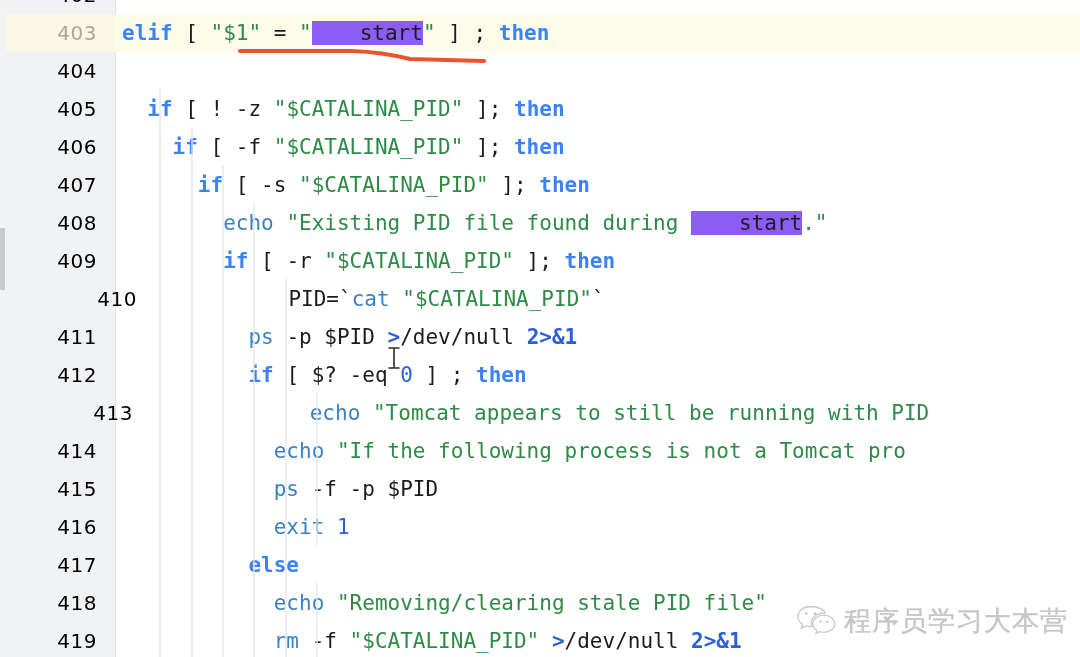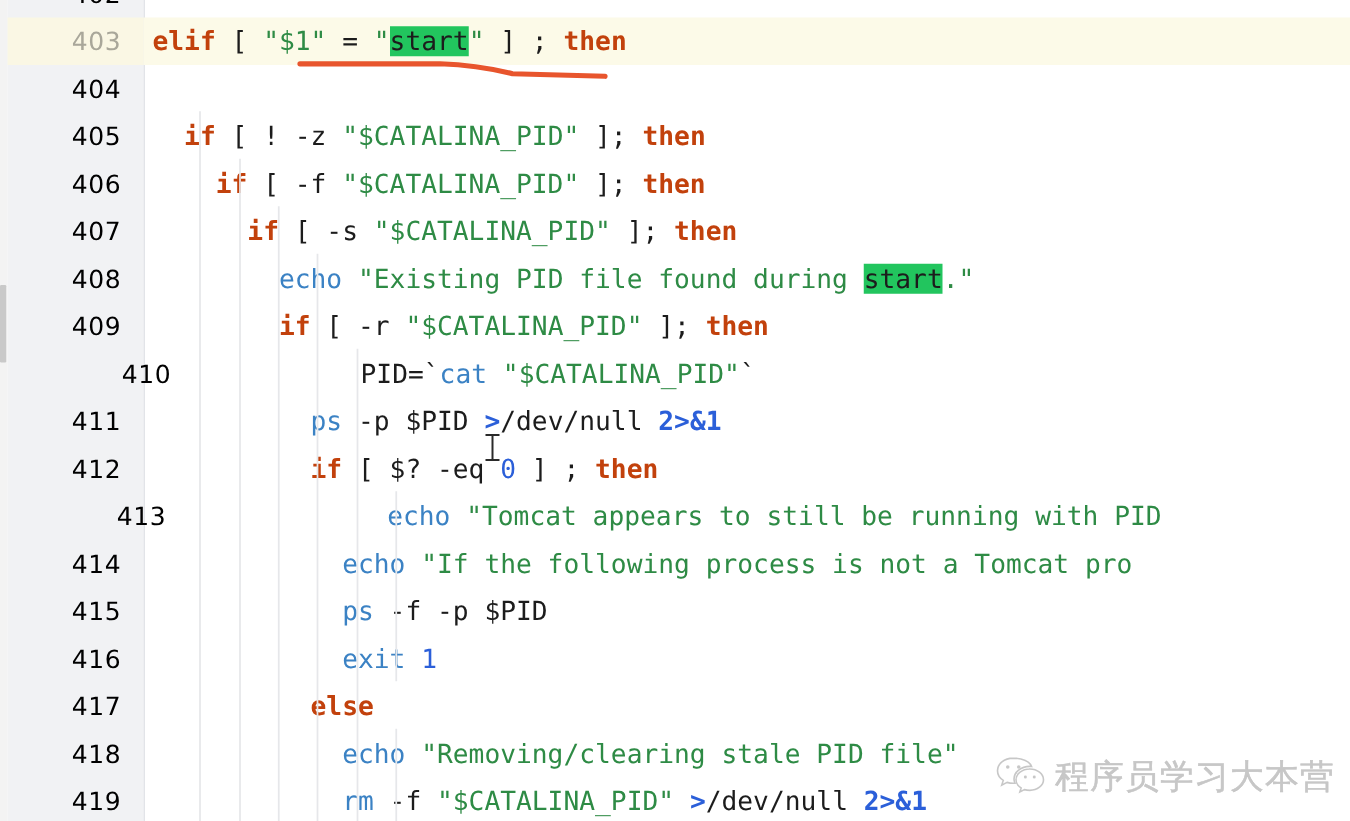--- a/index.html
+++ b/index.html
@@ -83,27 +83,27 @@
     height: 38px;
     line-height: 38px;
     white-space: pre;
     font-size: 21px;
     font-family: "DejaVu Sans Mono", "Liberation Mono", monospace;
     color: #1c1c1c;
     letter-spacing: 0px;
   }
 
   
-  .t-kw   { color: #c2410c; font-weight: 600; }  
+  .t-kw   { color: #3b82f6; font-weight: 600; }  
   .t-cmd  { color: #3b82c4; }                    
   .t-str  { color: #2e8b45; }                    
   .t-num  { color: #2b5fd9; }                    
   .t-op   { color: #2b5fd9; font-weight: 600; }  
   .t-pln  { color: #1c1c1c; }
-  .hl     { background: #22c55e; color: #1c1c1c; }
+  .hl     { background: #8b5cf6; color: #1c1c1c; padding-left: 48px; }
 
   
   .annot {
     position: absolute;
     pointer-events: none;
   }
 
   
   .ibeam {
     position: absolute;

